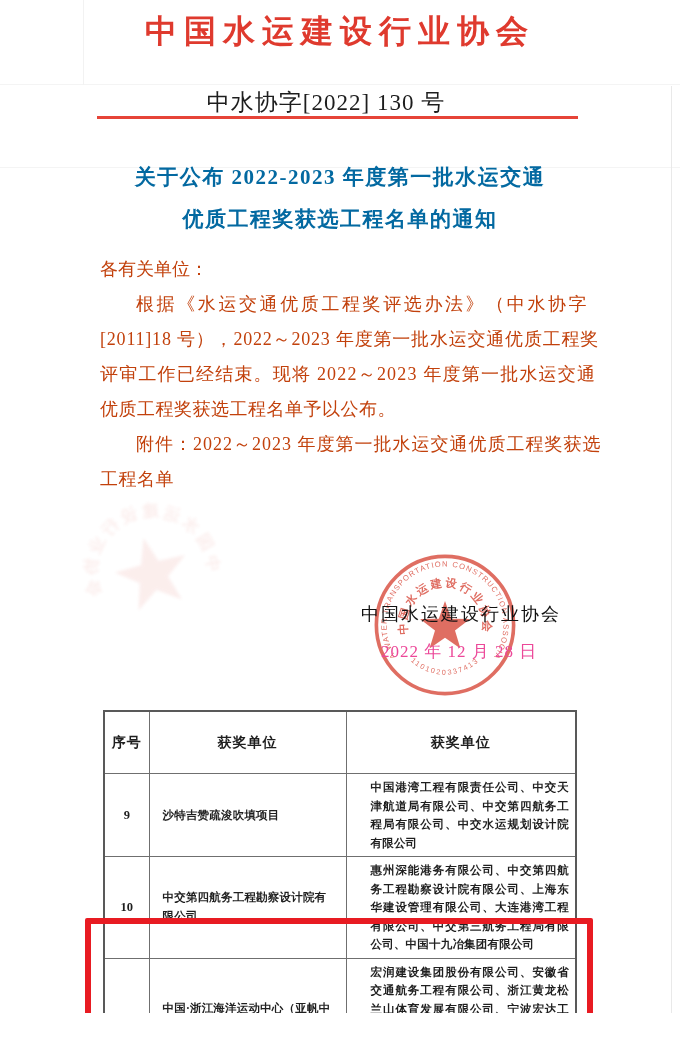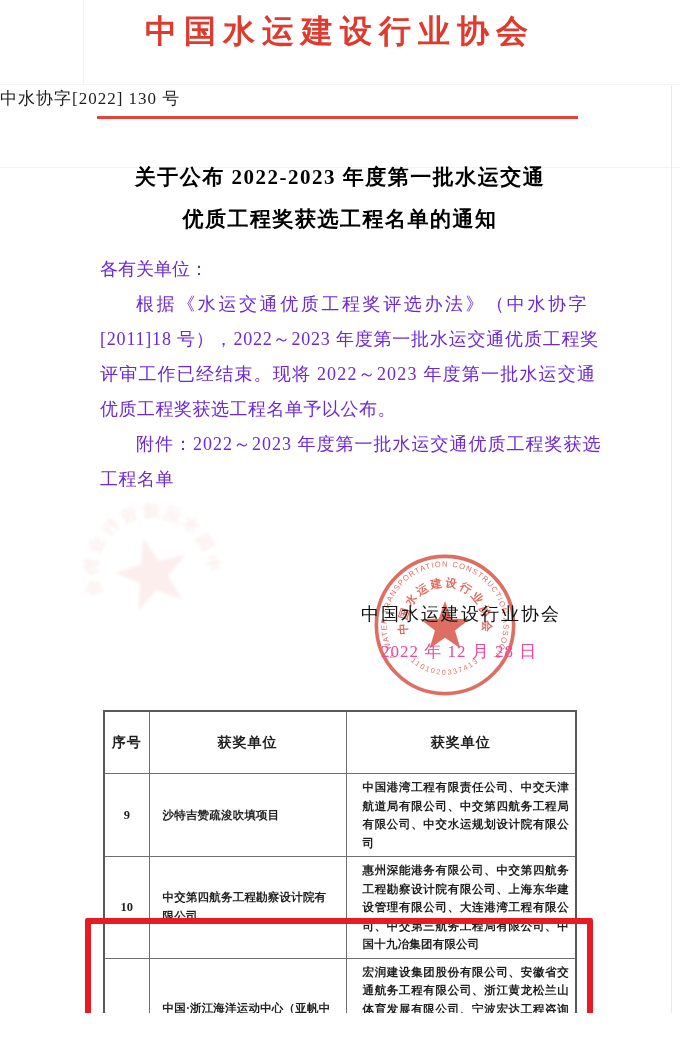--- a/index.html
+++ b/index.html
@@ -17,35 +17,35 @@
   .scan-h{position:absolute;left:0;right:0;height:1px;background:#f4f4f4;}
   .scan-v-right{position:absolute;left:671px;top:86px;bottom:0;width:1px;background:#e9e9e9;}
   .scan-v-top{position:absolute;left:83px;top:0;height:85px;width:1px;background:#f2f2f2;}
 
   .org-title{
     position:absolute;top:10px;left:0;width:100%;text-align:center;
     font-size:32px;font-weight:bold;letter-spacing:7px;color:var(--title-red);
     white-space:nowrap;
   }
   .doc-number{
-    position:absolute;top:87px;left:0;right:28px;text-align:left;
-    font-size:17px;letter-spacing:1px;color:#1d1d1d;white-space:nowrap;
+    position:absolute;top:87px;left:0;right:28px;text-align:center;
+    font-size:23px;letter-spacing:1px;color:#1d1d1d;white-space:nowrap;
   }
   .red-rule{
     position:absolute;left:97px;top:116px;width:481px;height:3px;
     background:var(--rule-red);
   }
   .notice-title{
     position:absolute;top:156px;left:0;width:100%;text-align:center;
     font-size:21px;font-weight:bold;letter-spacing:1.5px;line-height:42px;
-    color:#000000;
+    color:#0369a1;
   }
   .body-block{
     position:absolute;left:100px;top:252px;width:480px;
-    font-size:18px;line-height:35px;color:#6d28d9;
+    font-size:18px;line-height:35px;color:#c2410c;
   }
   .body-block .line{white-space:nowrap;}
   .indent{padding-left:36px;}
   .ls-a{letter-spacing:2.6px;}
   .ls-b{letter-spacing:0.8px;}
   .ls-c{letter-spacing:1.2px;}
   .ls-d{letter-spacing:0.5px;}
   .ls-e{letter-spacing:1px;}
 
   .seal{
@@ -72,21 +72,21 @@
     font-weight:600;color:#1f1f1f;
   }
   table.award th, table.award td{
     border:1px solid var(--border-color);vertical-align:middle;
     overflow:hidden;
   }
   table.award{border:2px solid #595959;}
   th.h{height:59px;font-size:14px;font-weight:bold;letter-spacing:1px;}
   td.no{text-align:center;font-size:12.5px;}
   td.name{font-size:11.5px;line-height:19px;padding:4px 10px 4px 13px;letter-spacing:.2px;}
-  td.units{font-size:11.5px;line-height:18.5px;padding:4px 6px 4px 16px;letter-spacing:.2px;text-align:justify;}
+  td.units{font-size:11.5px;line-height:18.5px;padding:4px 6px 4px 24px;letter-spacing:.2px;text-align:justify;}
   tr.r9{height:72px;} tr.r10{height:89px;} tr.r11{height:98px;}
 
   .highlight-box{
     position:absolute;left:85px;top:918px;width:508px;height:113px;
     border:6px solid var(--highlight-red);border-radius:2px;
     box-sizing:border-box;z-index:6;
   }
 </style>
 </head>
 <body>

